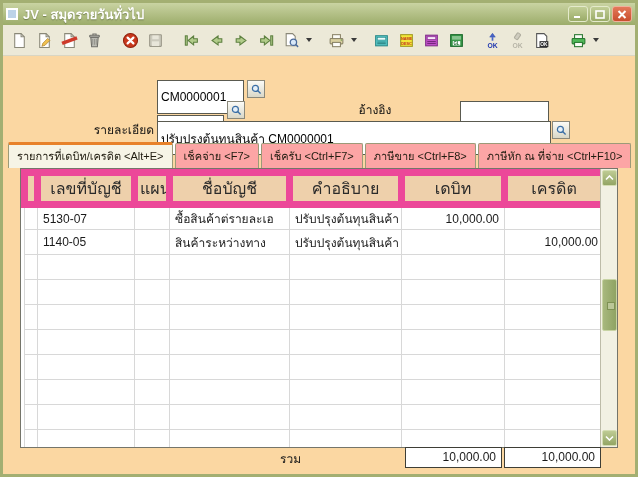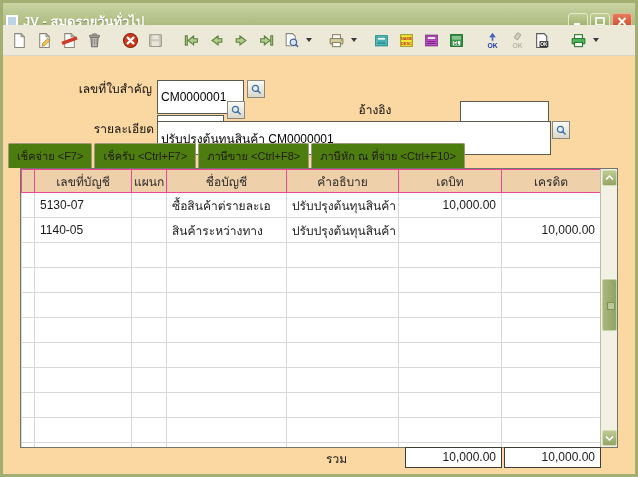--- a/index.html
+++ b/index.html
@@ -5,21 +5,21 @@
   * { box-sizing: border-box; margin: 0; padding: 0; }
   html,body { width:638px; height:477px; }
   body { font-family:"Liberation Sans","DejaVu Sans",sans-serif; font-size:12px; color:#1a1a1a; background:#fff; }
 
   .window { position:relative; width:638px; height:477px; background:#FBD7A2;
             border:3px solid #A3AF72; overflow:hidden; }
 
   
   .titlebar { position:absolute; top:0; left:0; right:0; height:22px;
               background:linear-gradient(#C9D3A2,#9CAC6A);
-              display:flex; align-items:center; padding:18px 3px; }
+              display:flex; align-items:center; padding:11px 3px; }
   .win-icon { width:12px; height:12px; background:#BDD3E8; border:2px solid #fff; margin-right:5px; flex:0 0 auto; }
   .title-text { color:#fff; font-weight:bold; font-size:13px; text-shadow:0 1px 1px rgba(60,70,30,.5); flex:1 1 auto;
                 white-space:nowrap; overflow:hidden; }
   .win-btns { display:flex; gap:2px; }
   .win-btn { width:20px; height:16px; border-radius:3px; display:flex; align-items:center; justify-content:center; }
   .wb-green { background:linear-gradient(#C2CE97,#9AAB68); border:1px solid #E4EACB; }
   .wb-red   { background:linear-gradient(#E4795A,#C94E2E); border:1px solid #EFB09B; }
   .wb-glyph { display:block; }
 
   
@@ -32,31 +32,31 @@
 
   
   .flabel { position:absolute; height:18px; line-height:18px; text-align:right; color:#101010; }
   .finput { position:absolute; height:18px; background:#fff; border:1px solid #5A5A50;
             font-size:12px; line-height:16px; padding:16px 3px; font-family:inherit; }
   .mag-btn { position:absolute; width:18px; height:18px; background:linear-gradient(#FBFBF7,#D9D7C7);
              border:1px solid #8A887A; display:flex; align-items:center; justify-content:center; }
 
   
   .tabs { position:absolute; top:143px; left:5px; right:5px; height:22px; display:flex; align-items:flex-end; gap:2px; }
-  .tab { background:#4d7c0f; border:1px solid #9C9A78; border-bottom:none; border-radius:2px 2px 0 0;
+  .tab { background:#fca5a5; border:1px solid #9C9A78; border-bottom:none; border-radius:2px 2px 0 0;
          padding:3px 8px 3px 8px; font-size:11px; white-space:nowrap; color:#201c10; }
   .tab.active { background:#F6F4E6; border-top:3px solid #E8822A; padding-top:2px; font-size:11px; }
 
   
   .grid-wrap { position:absolute; top:165px; left:17px; width:598px; height:280px;
                border:1px solid #75756A; background:#fff; display:flex; overflow:hidden; }
   .grid-scroll-area { width:579px; overflow:hidden; }
   table.grid { table-layout:fixed; border-collapse:collapse; width:579px; }
-  table.grid th { background:#EED0AB; border:1px solid #ec4899; font-weight:normal; color:#2a2a2a;
-                  height:23px; font-size:12px; padding:0 2px; overflow:hidden; white-space:nowrap; }
+  table.grid th { background:#EED0AB; border:7px solid #ec4899; font-weight:normal; color:#2a2a2a;
+                  height:23px; font-size:16px; padding:0 2px; overflow:hidden; white-space:nowrap; }
   table.grid td { border:1px solid #D8D8D8; height:25px; padding:0 5px; font-size:12px;
                   overflow:hidden; white-space:nowrap; background:#fff; }
   td.num, th.num { text-align:right; }
   .c-ind  { width:13px; }
   .c-acc  { width:97px; }
   .c-dep  { width:35px; }
   .c-name { width:120px; }
   .c-desc { width:112px; }
   .c-deb  { width:103px; }
   .c-cre  { width:99px; }
@@ -65,21 +65,21 @@
   .vscroll { width:17px; background:#F2F1E3; border-left:1px solid #BDBCA8; position:relative; }
   .vs-btn { position:absolute; left:1px; width:15px; height:16px; background:linear-gradient(#BECB94,#93A564);
             border:1px solid #D4DDB2; border-radius:2px; display:flex; align-items:center; justify-content:center; }
   .vs-up { top:1px; } .vs-down { bottom:1px; }
   .vs-thumb { position:absolute; left:1px; top:110px; width:15px; height:52px;
               background:linear-gradient(90deg,#A8B87E,#8FA363); border:1px solid #C8D4A4; border-radius:2px; }
   .vs-thumb::after { content:""; position:absolute; left:4px; top:22px; width:6px; height:6px;
                      background:#BBC798; border:1px solid #7E9154; }
 
   
-  .total-label { position:absolute; top:446px; left:277px; width:113px; height:20px; line-height:20px; text-align:center; }
+  .total-label { position:absolute; top:446px; left:277px; width:113px; height:20px; line-height:20px; text-align:left; }
   .total-box { position:absolute; top:444px; height:21px; background:#fff; border:1px solid #3E3E36;
                line-height:19px; text-align:right; padding:0 5px; font-size:12px; }
   .tb-debit  { left:402px; width:97px; }
   .tb-credit { left:501px; width:97px; }
 </style>
 </head>
 <body>
 
 <div class="window">
 
@@ -252,49 +252,49 @@
           <rect x="2" y="6.2" width="12" height="5" rx="0.8" fill="#50B858" stroke="#287830"></rect>
           <rect x="4.3" y="2.5" width="7.4" height="3.7" fill="#FCFCF8" stroke="#287830"></rect>
           <rect x="4.3" y="9.8" width="7.4" height="4" fill="#FCFCF8" stroke="#287830"></rect>
         </svg>
     </span>
     <span class="tb-caret">
         <span class="caret-shape"></span>
       </span>
   </div>
 
-  <div class="flabel" style="top:77px; left:0; width:149px;">เลขที่ใบสำคัญ</div>
   <input class="finput" style="top: 77px; left: 154px; width: 87px;" value="CM0000001">
   <span class="mag-btn" style="top:77px; left:244px;">
     <svg width="11" height="11" viewBox="0 0 11 11">
         <circle cx="4.4" cy="4.4" r="3" fill="#E6F0F8" stroke="#3A6EA5" stroke-width="1.2"></circle>
         <path d="M6.6 6.6l3 3" stroke="#3A6EA5" stroke-width="1.4"></path>
       </svg>
   </span>
 
   <input class="finput" style="top: 112px; left: 154px; width: 67px;" value="30/08/48">
   <span class="mag-btn" style="top:98px; left:224px;">
     <svg width="11" height="11" viewBox="0 0 11 11">
         <circle cx="4.4" cy="4.4" r="3" fill="#E6F0F8" stroke="#3A6EA5" stroke-width="1.2"></circle>
         <path d="M6.6 6.6l3 3" stroke="#3A6EA5" stroke-width="1.4"></path>
       </svg>
   </span>
   <div class="flabel" style="top:98px; left:297px; width:150px;text-align:center;">อ้างอิง</div>
   <input class="finput" style="top: 98px; left: 457px; width: 89px;" value="">
 
-  <div class="flabel" style="top:118px; left:2px; width:149px;font-family:Liberation Mono, monospace;">รายละเอียด</div>
+  <div class="flabel" style="top:118px; left:2px; width:149px;">รายละเอียด</div>
   <input class="finput" style="top: 118px; left: 154px; width: 394px;" value="ปรับปรุงต้นทุนสินค้า CM0000001">
   <span class="mag-btn" style="top:118px; left:549px;">
     <svg width="11" height="11" viewBox="0 0 11 11">
         <circle cx="4.4" cy="4.4" r="3" fill="#E6F0F8" stroke="#3A6EA5" stroke-width="1.2"></circle>
         <path d="M6.6 6.6l3 3" stroke="#3A6EA5" stroke-width="1.4"></path>
       </svg>
   </span>
 
   <div class="tabs">
+    <span class="tab active">รายการที่เดบิท/เครดิต &lt;Alt+E&gt;</span>
     <span class="tab">เช็คจ่าย &lt;F7&gt;</span>
     <span class="tab">เช็ครับ &lt;Ctrl+F7&gt;</span>
     <span class="tab">ภาษีขาย &lt;Ctrl+F8&gt;</span>
     <span class="tab">ภาษีหัก ณ ที่จ่าย &lt;Ctrl+F10&gt;</span>
   </div>
 
   <div class="grid-wrap">
     <div class="grid-scroll-area">
       <table class="grid">
         <colgroup>

